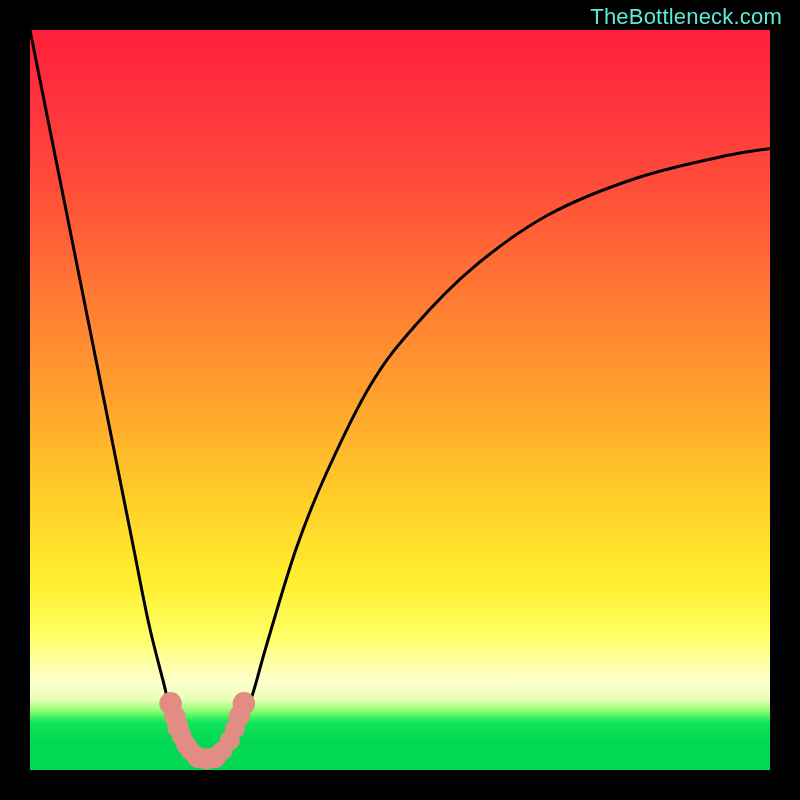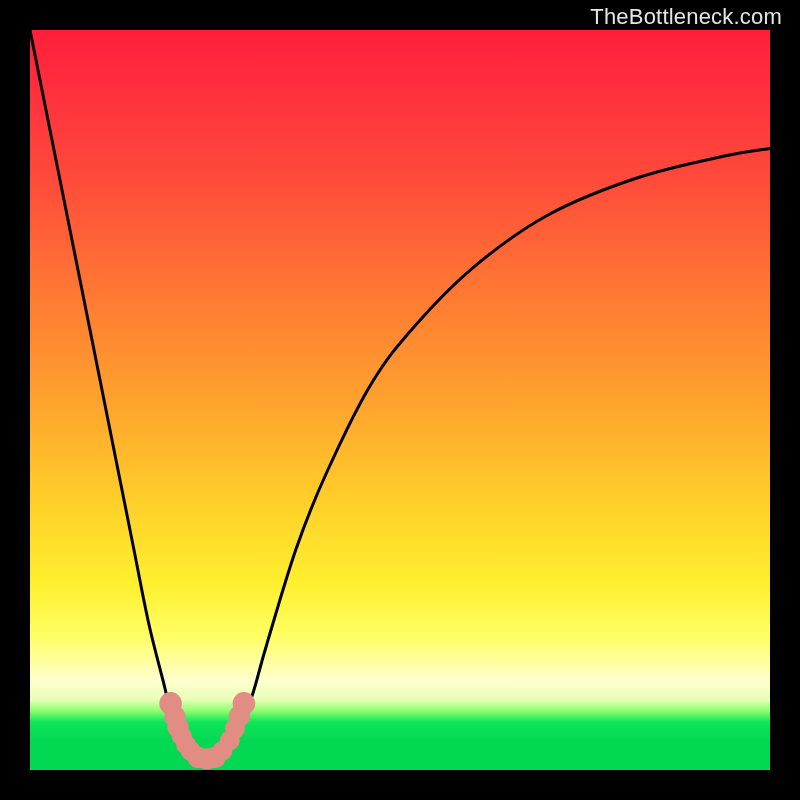--- a/index.html
+++ b/index.html
@@ -41,21 +41,21 @@
       #8dff6f 92%,
       #10e65a 93.5%,
       #02d852 96%,
       #02d852 100%
     );
   }
   .watermark {
     position: absolute;
     top: 4px;
     right: 18px;
-    color: #e5e5e5;
+    color: #5eead4;
     font-size: 22px;
     font-weight: 400;
     letter-spacing: 0.2px;
     margin-left: 32px;
   }
   svg.curve {
     position: absolute;
     left: 0;
     top: 0;
     width: 740px;

